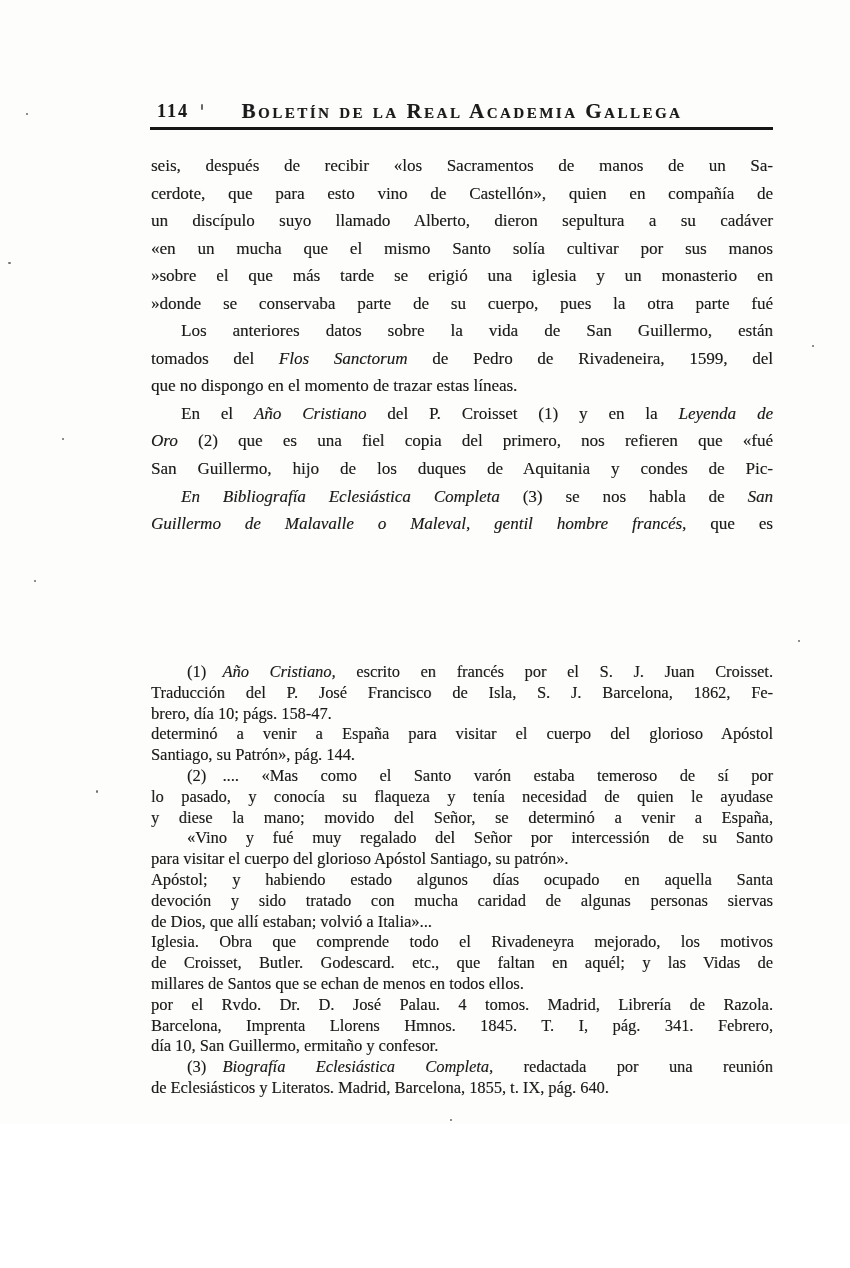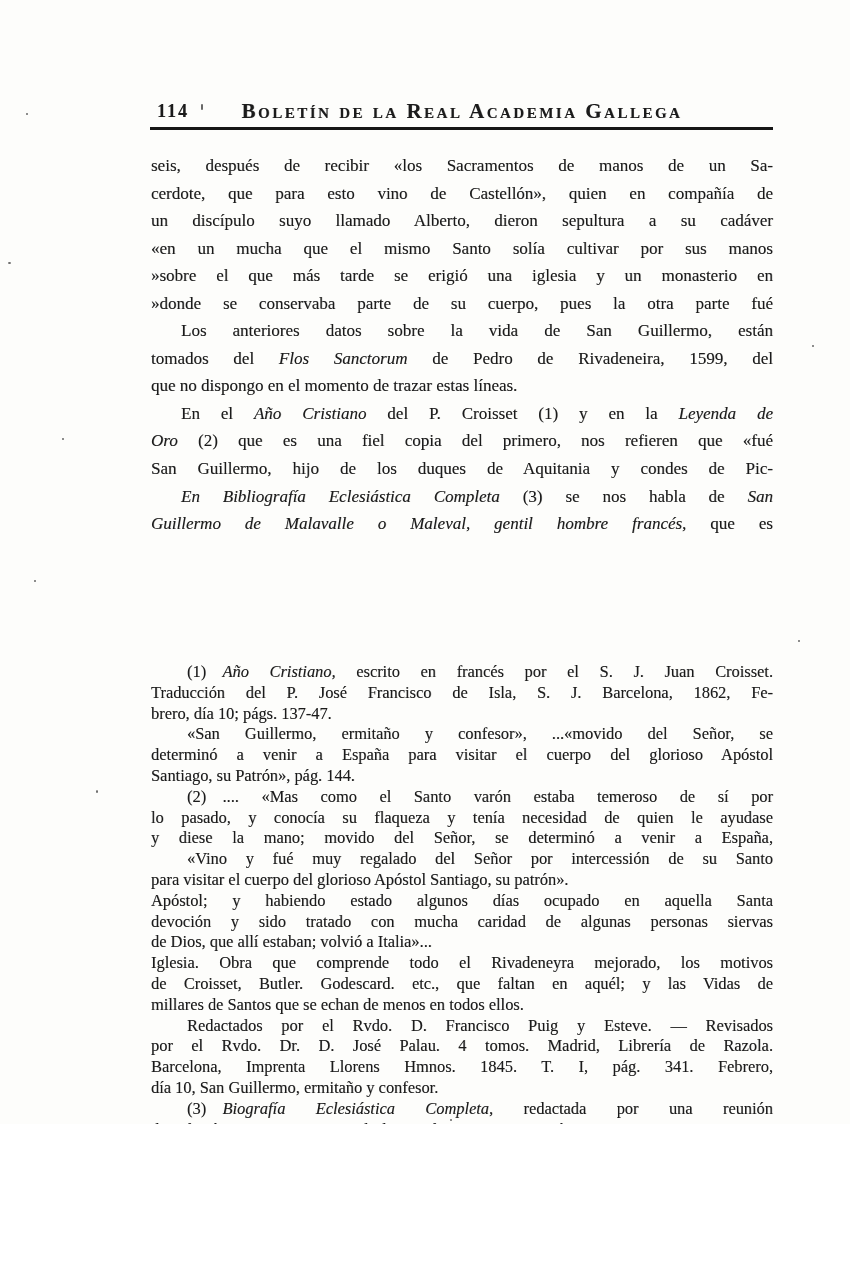--- a/index.html
+++ b/index.html
@@ -52,36 +52,34 @@
       <div class="line indent"><span>En el </span><em>Año Cristiano</em><span> del P. Croisset (1) y en la </span><em>Leyenda de</em></div>
       <div class="line"><em>Oro</em><span> (2) que es una fiel copia del primero, nos refieren que «fué</span></div>
       <div class="line"><span>San Guillermo, hijo de los duques de Aquitania y condes de Pic-</span></div>
       <div class="line indent"><em>En Bibliografía Eclesiástica Completa</em><span> (3) se nos habla de </span><em>San</em></div>
       <div class="line"><em>Guillermo de Malavalle o Maleval, gentil hombre francés,</em><span> que es</span></div>
     </div>
 
   <div class="footnotes-block">
       <div class="line indent"><span>(1)  </span><em>Año Cristiano,</em><span> escrito en francés por el S. J. Juan Croisset.</span></div>
       <div class="line"><span>Traducción del P. José Francisco de Isla, S. J. Barcelona, 1862, Fe-</span></div>
-      <div class="line last"><span>brero, día 10; págs. 137-47.</span></div>
-      <div class="line indent"><span>«San Guillermo, ermitaño y confesor», ...«movido del Señor, se</span></div>
+      <div class="line last"><span>brero, día 10; págs. 158-47.</span></div>
       <div class="line"><span>determinó a venir a España para visitar el cuerpo del glorioso Apóstol</span></div>
       <div class="line last"><span>Santiago, su Patrón», pág. 144.</span></div>
       <div class="line indent"><span>(2)  .... «Mas como el Santo varón estaba temeroso de sí por</span></div>
       <div class="line"><span>lo pasado, y conocía su flaqueza y tenía necesidad de quien le ayudase</span></div>
       <div class="line"><span>y diese la mano; movido del Señor, se determinó a venir a España,</span></div>
       <div class="line indent"><span>«Vino y fué muy regalado del Señor por intercessión de su Santo</span></div>
       <div class="line last"><span>para visitar el cuerpo del glorioso Apóstol Santiago, su patrón».</span></div>
       <div class="line"><span>Apóstol; y habiendo estado algunos días ocupado en aquella Santa</span></div>
       <div class="line"><span>devoción y sido tratado con mucha caridad de algunas personas siervas</span></div>
       <div class="line last"><span>de Dios, que allí estaban; volvió a Italia»...</span></div>
       <div class="line"><span>Iglesia. Obra que comprende todo el Rivadeneyra mejorado, los motivos</span></div>
       <div class="line"><span>de Croisset, Butler. Godescard. etc., que faltan en aquél; y las Vidas de</span></div>
       <div class="line last"><span>millares de Santos que se echan de menos en todos ellos.</span></div>
-      <div class="line indent"><span>Redactados por el Rvdo. D. Francisco Puig y Esteve. — Revisados</span></div>
       <div class="line"><span>por el Rvdo. Dr. D. José Palau. 4 tomos. Madrid, Librería de Razola.</span></div>
       <div class="line"><span>Barcelona, Imprenta Llorens Hmnos. 1845. T. I, pág. 341. Febrero,</span></div>
       <div class="line last"><span>día 10, San Guillermo, ermitaño y confesor.</span></div>
       <div class="line indent"><span>(3)  </span><em>Biografía Eclesiástica Completa,</em><span> redactada por una reunión</span></div>
       <div class="line last"><span>de Eclesiásticos y Literatos. Madrid, Barcelona, 1855, t. IX, pág. 640.</span></div>
     </div>
 
   <div class="speck" style="left:26px;top:113px;width:2px;height:2px;"></div>
   <div class="speck" style="left:8px;top:262px;width:3px;height:2px;"></div>
   <div class="speck" style="left:62px;top:438px;width:2px;height:2px;"></div>

